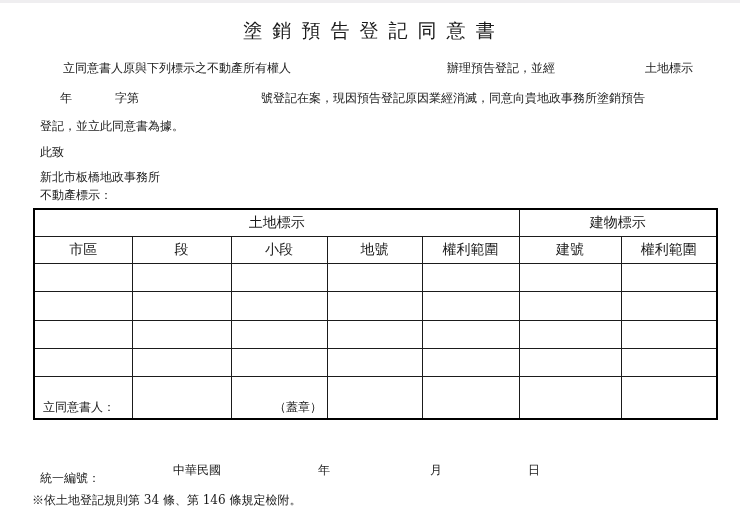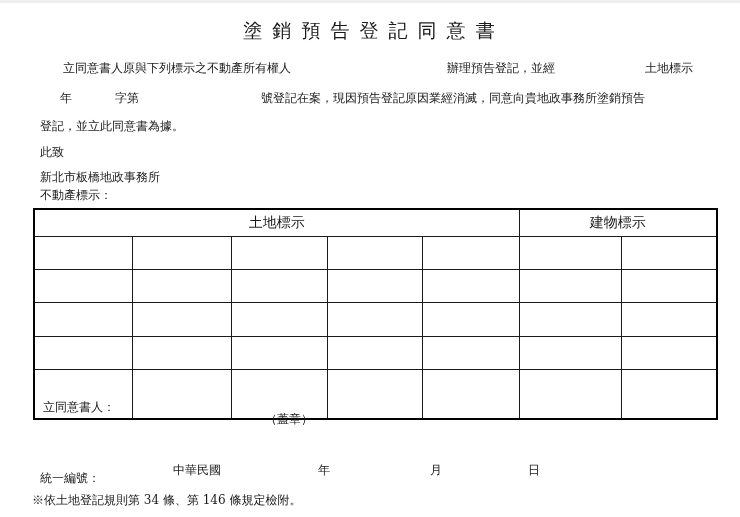--- a/index.html
+++ b/index.html
@@ -91,20 +91,29 @@
       <col style="width:95px;">
       <col style="width:97px;">
       <col style="width:102px;">
       <col style="width:96px;">
     </colgroup>
     <tbody>
         <tr class="group-row">
       <th colspan="5">土地標示</th>
       <th colspan="2">建物標示</th>
     </tr>
+    <tr class="colhead-row">
+      <th>市區</th>
+      <th>段</th>
+      <th>小段</th>
+      <th>地號</th>
+      <th>權利範圍</th>
+      <th>建號</th>
+      <th>權利範圍</th>
+    </tr>
     <tr>
       <td></td>
           <td></td>
           <td></td>
           <td></td>
           <td></td>
           <td></td>
           <td></td>
     </tr>
     <tr>
@@ -140,21 +149,21 @@
           <td></td>
           <td></td>
           <td></td>
           <td></td>
           <td></td>
     </tr>
   </tbody>
     </table>
 
   <span class="t" style="left:43px;  top:397px;">立同意書人：</span>
-  <span class="t" style="left:265px; top:397px;margin-top:12px;">（蓋章）</span>
+  <span class="t" style="left:274px; top:397px;">（蓋章）</span>
 
   <span class="t" style="left:40px;  top:428px;margin-top:40px;">統一編號：</span>
 
   <span class="t" style="left:173px; top:460px;">中華民國</span>
   <span class="t" style="left:318px; top:460px;">年</span>
   <span class="t" style="left:430px; top:460px;">月</span>
   <span class="t" style="left:528px; top:460px;">日</span>
 
   <span class="t" style="left:32px;  top:490px;">※依土地登記規則第 34 條、第 146 條規定檢附。</span>
 

